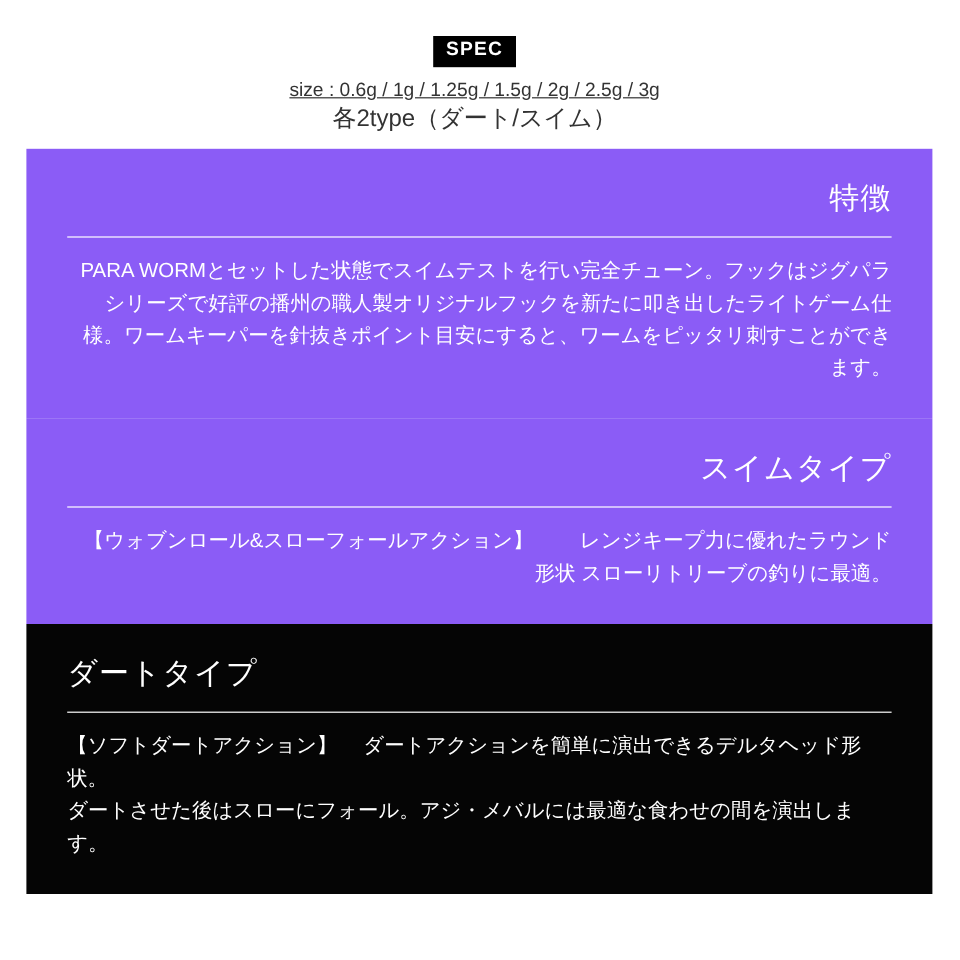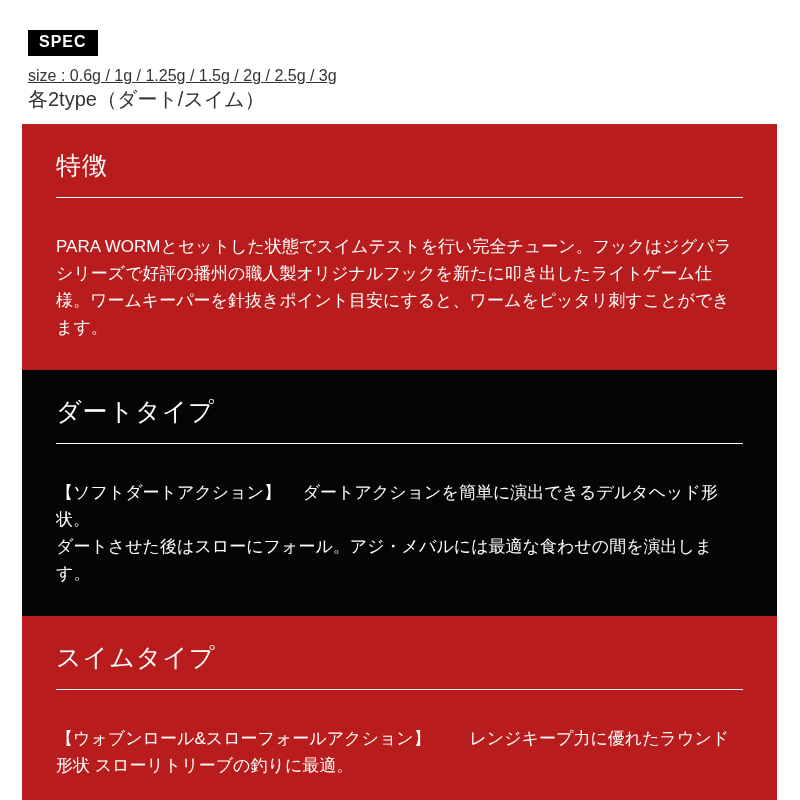--- a/index.html
+++ b/index.html
@@ -10,20 +10,21 @@
     font-family: "Liberation Sans", "DejaVu Sans", sans-serif;
   }
   .page {
     position: relative;
     width: 800px;
     height: 800px;
     overflow: hidden;
   }
   .top-area {
     padding: 30px 37px 0 28px;
+    text-align: center;
   }
   .spec-badge {
     display: inline-block;
     background: #000000;
     color: #ffffff;
     font-size: 16px;
     font-weight: bold;
     letter-spacing: 1px;
     padding: 3px 11px 5px 11px;
   }
@@ -40,36 +41,36 @@
     line-height: 19px;
     color: #333333;
   }
   .sections {
     margin: 15px 23px 0 22px; 
   }
   .section {
     color: #ffffff;
     padding: 25px 34px 29px 34px;
   }
-  .section--red   { background: #b91c1c; }
+  .section--red   { background: #8b5cf6; text-align: right; }
   .section--black { background: #050505; }
   .section-title {
     font-size: 25px;
     font-weight: 400;
     line-height: 32px;
     letter-spacing: 1px;
   }
   .section-divider {
     border: none;
     border-top: 1px solid #ffffff;
     height: 0;
     margin: 16px 0 0 0;
   }
   .section-body {
-    margin-top: 35px;
+    margin-top: 14px;
     font-size: 17px;
     line-height: 27px;
     white-space: pre-wrap;
     overflow-wrap: break-word;
   }
 </style>
 </head>
 <body>
 
 <div class="page">
@@ -84,31 +85,31 @@
 
     <div class="section section--red">
       <div class="section-title">特徴</div>
       <hr class="section-divider">
       <div class="section-body">PARA WORMとセットした状態でスイムテストを行い完全チューン。フックはジグパラ
 シリーズで好評の播州の職人製オリジナルフックを新たに叩き出したライトゲーム仕
 様。ワームキーパーを針抜きポイント目安にすると、ワームをピッタリ刺すことができ
 ます。</div>
     </div>
 
+    <div class="section section--red">
+      <div class="section-title">スイムタイプ</div>
+      <hr class="section-divider">
+      <div class="section-body">【ウォブンロール&amp;スローフォールアクション】　　 レンジキープ力に優れたラウンド
+形状 スローリトリーブの釣りに最適。</div>
+    </div>
+
     <div class="section section--black">
       <div class="section-title">ダートタイプ</div>
       <hr class="section-divider">
       <div class="section-body">【ソフトダートアクション】　 ダートアクションを簡単に演出できるデルタヘッド形
 状。
 ダートさせた後はスローにフォール。アジ・メバルには最適な食わせの間を演出しま
 す。</div>
     </div>
 
-    <div class="section section--red">
-      <div class="section-title">スイムタイプ</div>
-      <hr class="section-divider">
-      <div class="section-body">【ウォブンロール&amp;スローフォールアクション】　　 レンジキープ力に優れたラウンド
-形状 スローリトリーブの釣りに最適。</div>
-    </div>
-
   </div>
 
 </div>
 
 </body></html>

